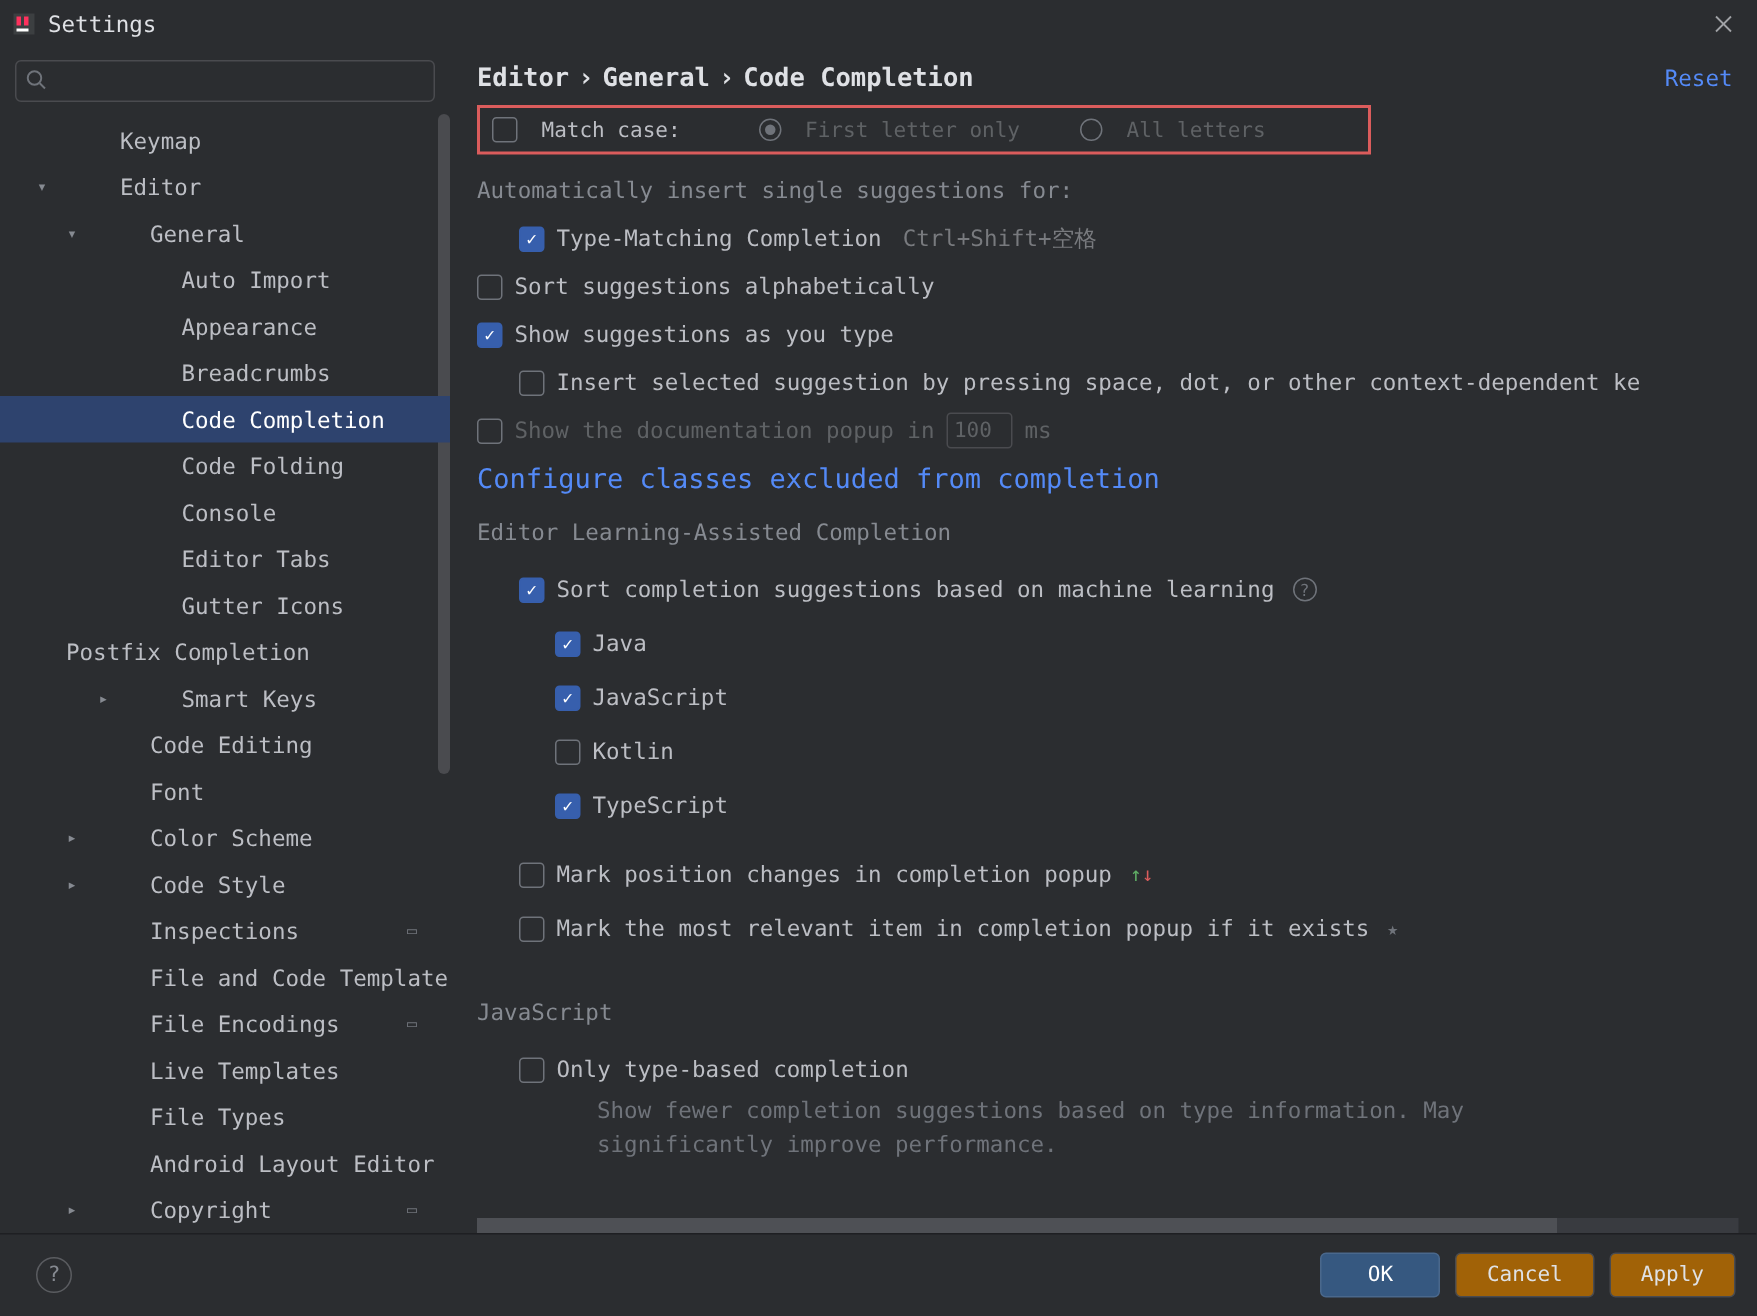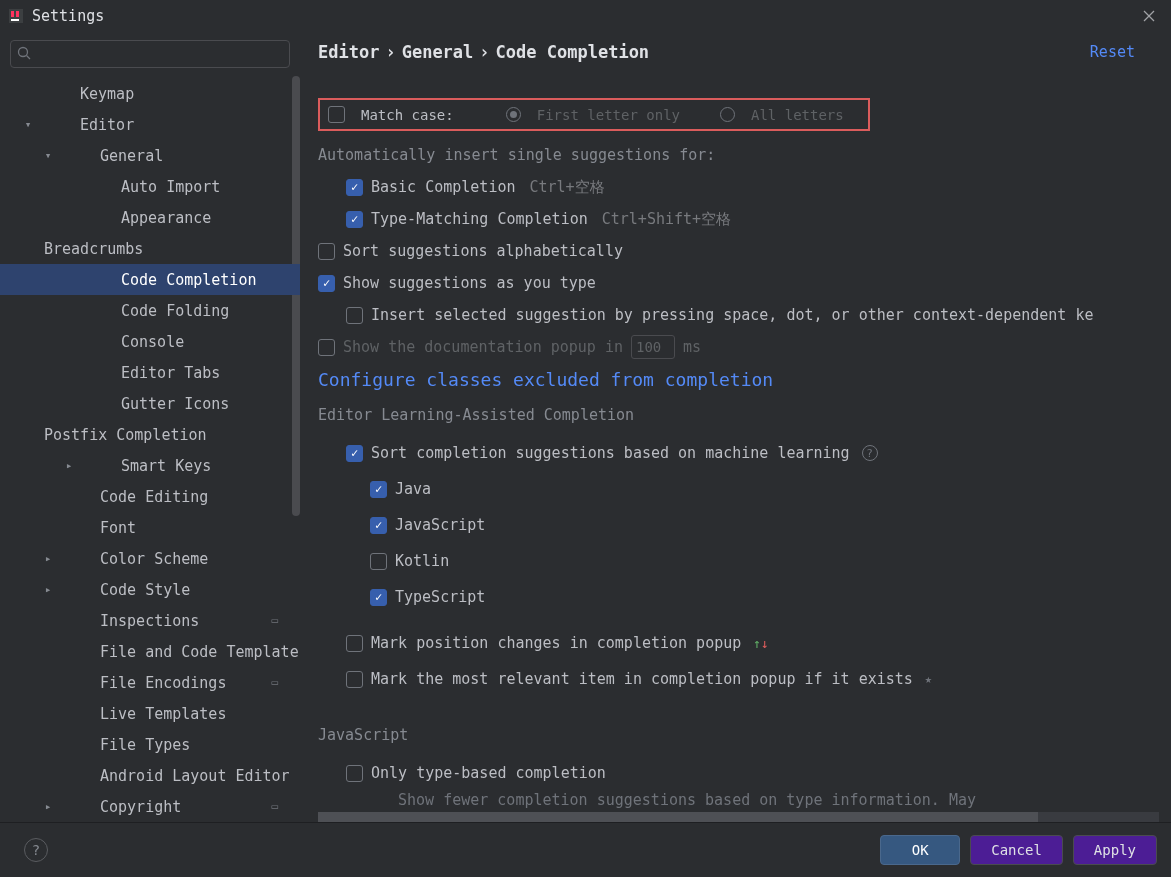--- a/index.html
+++ b/index.html
@@ -110,22 +110,22 @@
     position: relative;
   }
   .content-scroll {
     position: relative;
     height: 100%;
     overflow: hidden;
   }
   .breadcrumb-row {
     display: flex;
     align-items: center;
-    margin-bottom: 36px;
-    padding-right: 36px;
+    margin-bottom: 8px;
+    padding-right: 16px;
   }
   .breadcrumb {
     font-size: 17px;
     font-weight: bold;
     color: #DFE1E5;
     flex: 1;
   }
   .breadcrumb .sep { margin: 0 6px; color: #DFE1E5; }
   .reset-link {
     color: #548AF7;
@@ -133,21 +133,21 @@
     cursor: pointer;
     text-align: center;
   }
   .highlight-box {
     border: 2px solid #DB5C5C;
     padding: 6px 8px;
     display: flex;
     align-items: center;
     gap: 16px;
     margin-bottom: 8px;
-    width: 552px;
+    width: 596px;
   }
   .row {
     display: flex;
     align-items: center;
     min-height: 32px;
     gap: 8px;
     font-size: 15px;
   }
   .row.sub1 { padding-left: 28px; }
   .row.sub2 { padding-left: 52px; }
@@ -257,21 +257,21 @@
     color: #868A91;
     cursor: pointer;
     margin-left: 10px;
   }
   .footer-spacer { flex: 1; }
   .btn {
     height: 30px;
     padding: 0 20px;
     border-radius: 4px;
     border: 1px solid #4A4B4F;
-    background: #4c1d95;
+    background: #a16207;
     color: #DFE1E5;
     font-family: inherit;
     font-size: 14px;
     cursor: pointer;
     display: inline-flex;
     align-items: center;
     justify-content: center;
     min-width: 80px;
   }
   .btn.primary {
@@ -326,21 +326,21 @@
         <div class="tree-item" style="padding-left: 40px;">
           <span class="chev">▾</span>
           <span class="lbl">General</span>
         </div>
         <div class="tree-item" style="padding-left: 77px;">
           <span class="lbl">Auto Import</span>
         </div>
         <div class="tree-item" style="padding-left: 77px;">
           <span class="lbl">Appearance</span>
         </div>
-        <div class="tree-item" style="">
+        <div class="tree-item" style="padding-left: 77px;">
           <span class="lbl">Breadcrumbs</span>
         </div>
         <div class="tree-item selected" style="padding-left: 77px;">
           <span class="lbl">Code Completion</span>
         </div>
         <div class="tree-item" style="padding-left: 77px;">
           <span class="lbl">Code Folding</span>
         </div>
         <div class="tree-item" style="padding-left: 77px;">
           <span class="lbl">Console</span>
@@ -417,25 +417,20 @@
       <span class="disabled-text">First letter only</span>
       <span style="width:8px"></span>
       <span class="radio"></span>
       <span class="disabled-text">All letters</span>
     </div>
 
     <div class="row section-label">Automatically insert single suggestions for:</div>
 
     <div class="row sub1">
       <span class="cbox checked"></span>
-      <span>Basic Completion</span>
-      <span class="shortcut">Ctrl+空格</span>
-    </div>
-    <div class="row sub1">
-      <span class="cbox checked"></span>
       <span>Type-Matching Completion</span>
       <span class="shortcut">Ctrl+Shift+空格</span>
     </div>
 
     <div class="row">
       <span class="cbox"></span>
       <span>Sort suggestions alphabetically</span>
     </div>
     <div class="row">
       <span class="cbox checked"></span>

